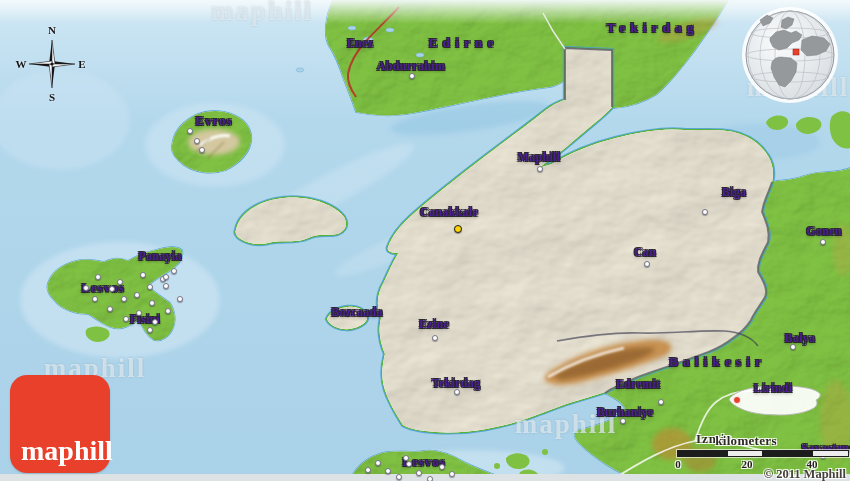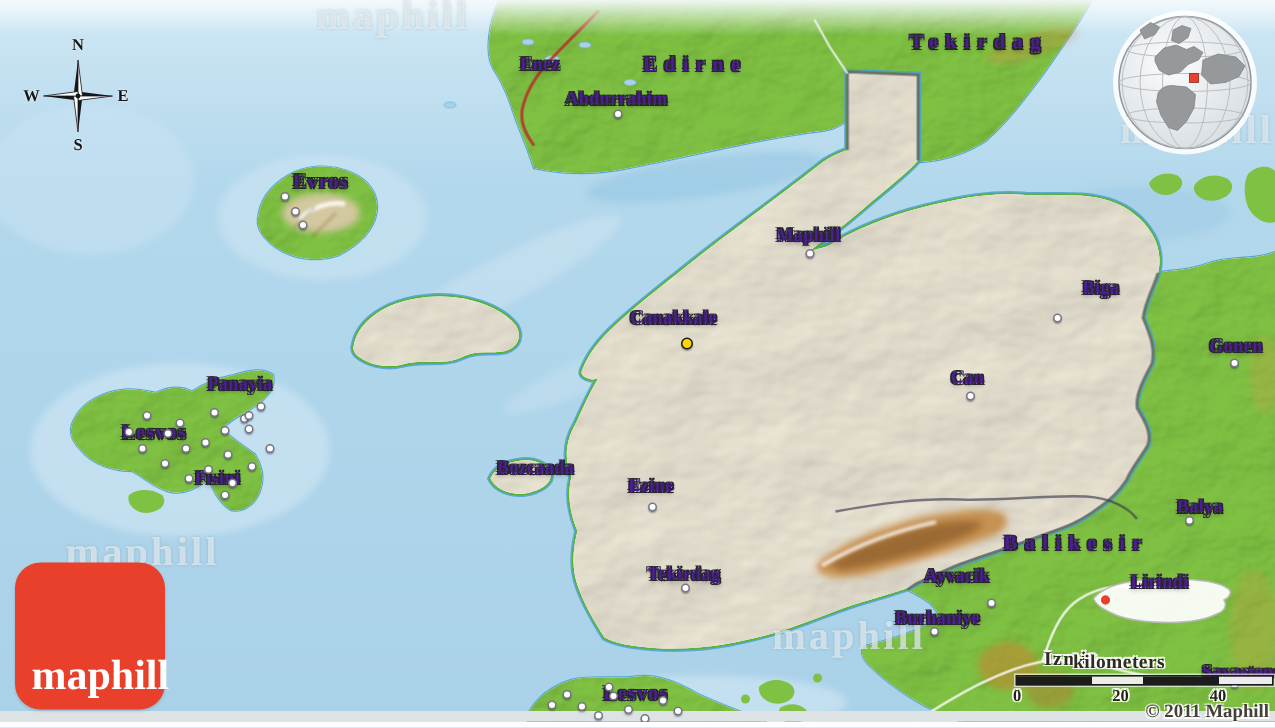--- a/index.html
+++ b/index.html
@@ -238,21 +238,21 @@
       <div class="dot" style="left: 647px; top: 264px;"></div>
       <div class="lbl town" style="left: 824px; top: 231px;">Gonen</div>
       <div class="dot" style="left: 823px; top: 242px;"></div>
       <div class="lbl town" style="left: 160px; top: 256px;">Panayia</div>
       <div class="lbl town" style="left: 145px; top: 319px;">Fisini</div>
       <div class="lbl town" style="left: 357px; top: 312px;">Bozcaada</div>
       <div class="lbl town" style="left: 434px; top: 324px;">Ezine</div>
       <div class="dot" style="left: 435px; top: 338px;"></div>
       <div class="lbl town" style="left: 456px; top: 383px;">Tekirdag</div>
       <div class="dot" style="left: 457px; top: 392px;"></div>
-      <div class="lbl town" style="left: 638px; top: 384px;">Ayvacik</div>
+      <div class="lbl town" style="left: 638px; top: 384px;">Edremit</div>
       <div class="dot" style="left: 661px; top: 402px;"></div>
       <div class="lbl town" style="left: 625px; top: 412px;">Burhaniye</div>
       <div class="dot" style="left: 623px; top: 421px;"></div>
       <div class="lbl town" style="left: 800px; top: 338px;">Balya</div>
       <div class="dot" style="left: 793px; top: 347px;"></div>
       <div class="lbl town" style="left: 773px; top: 388px;">Lirindi</div>
       <div class="lbl town" style="left: 828px; top: 448px;">Savastepe</div>
       <div class="dot" style="left: 823px; top: 456px;"></div>
       <div class="dot" style="left: 98px; top: 277px;"></div>
       <div class="dot" style="left: 112px; top: 289px;"></div>

